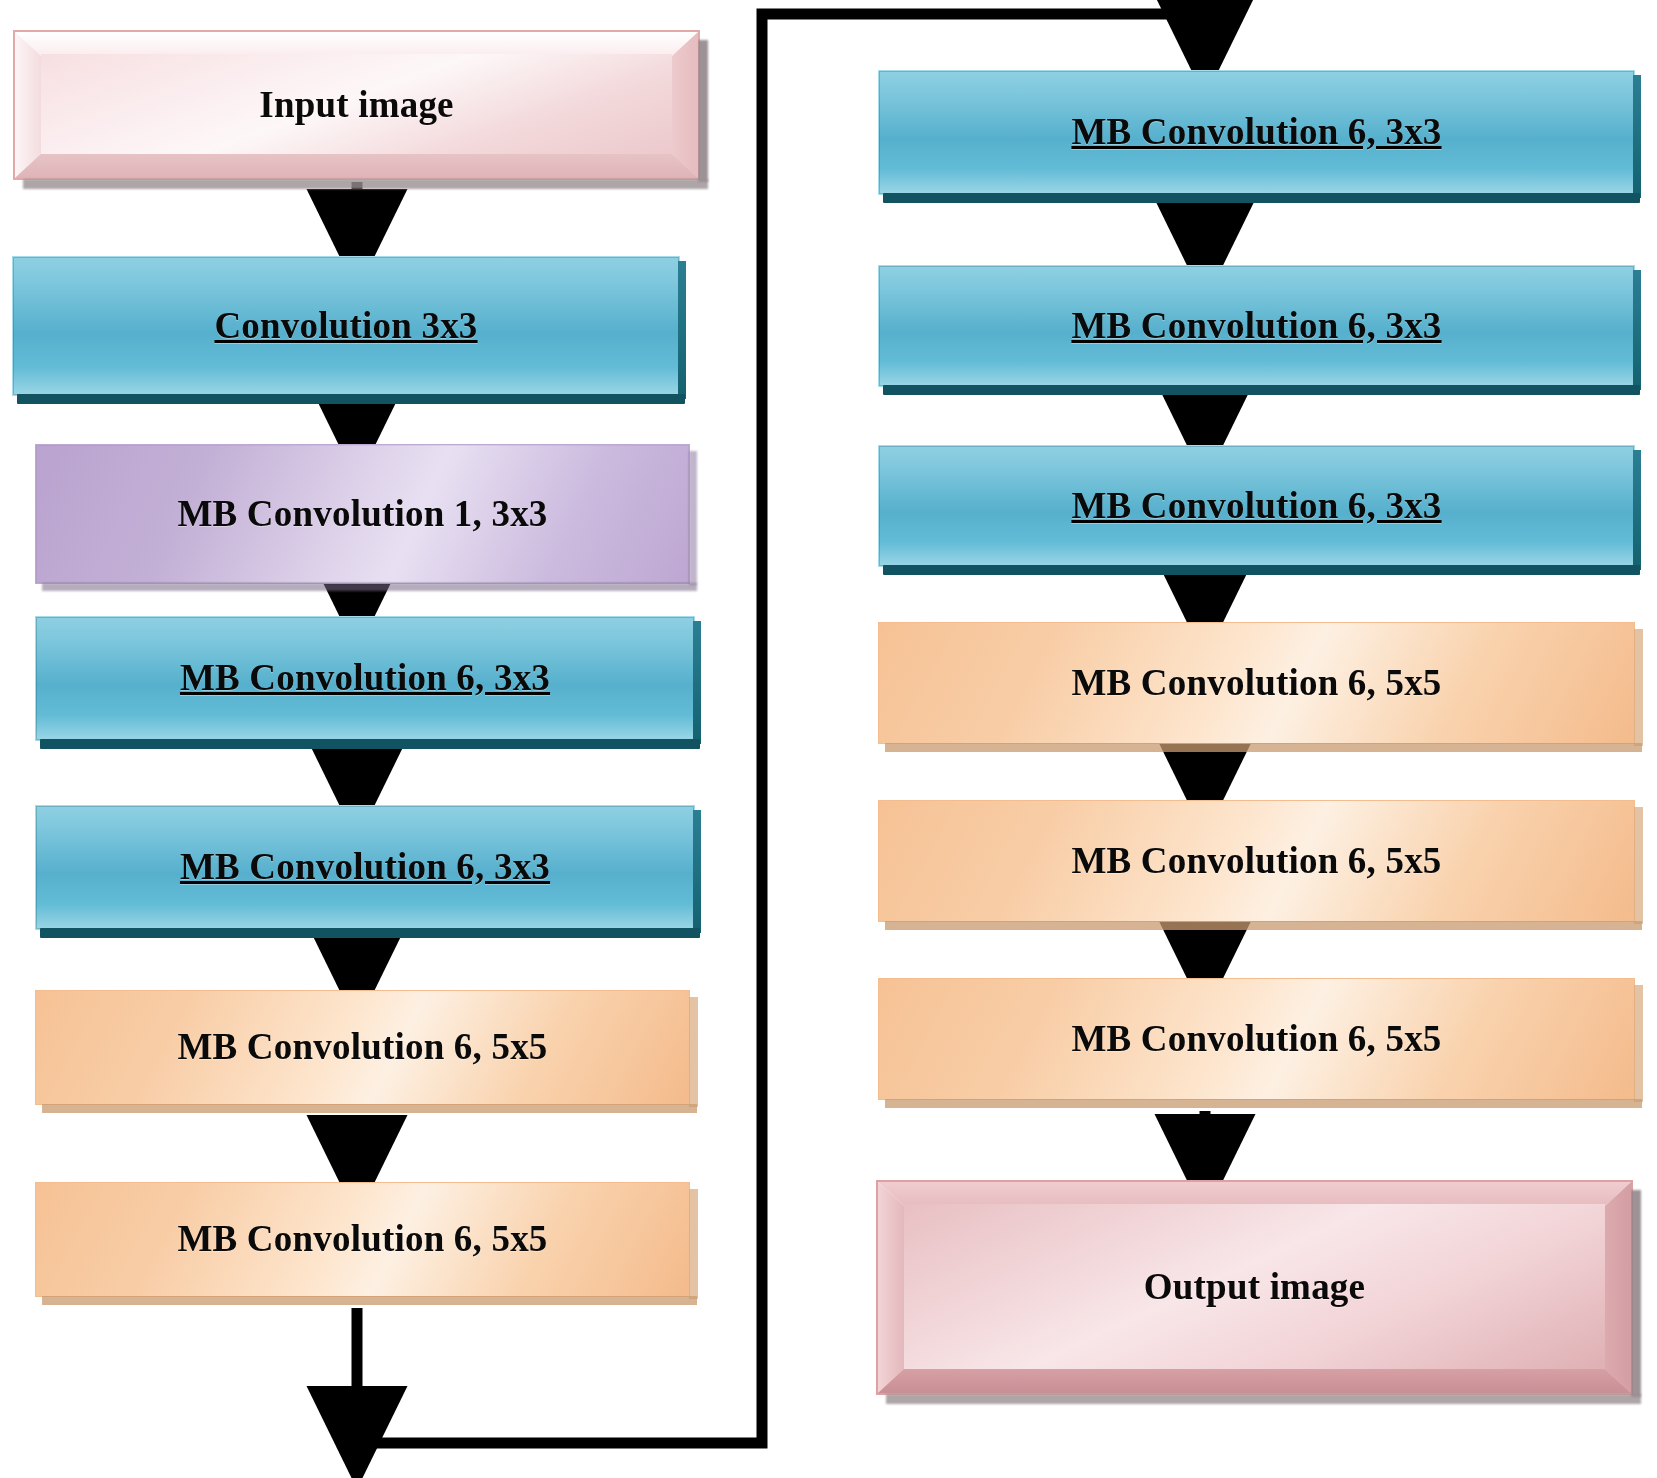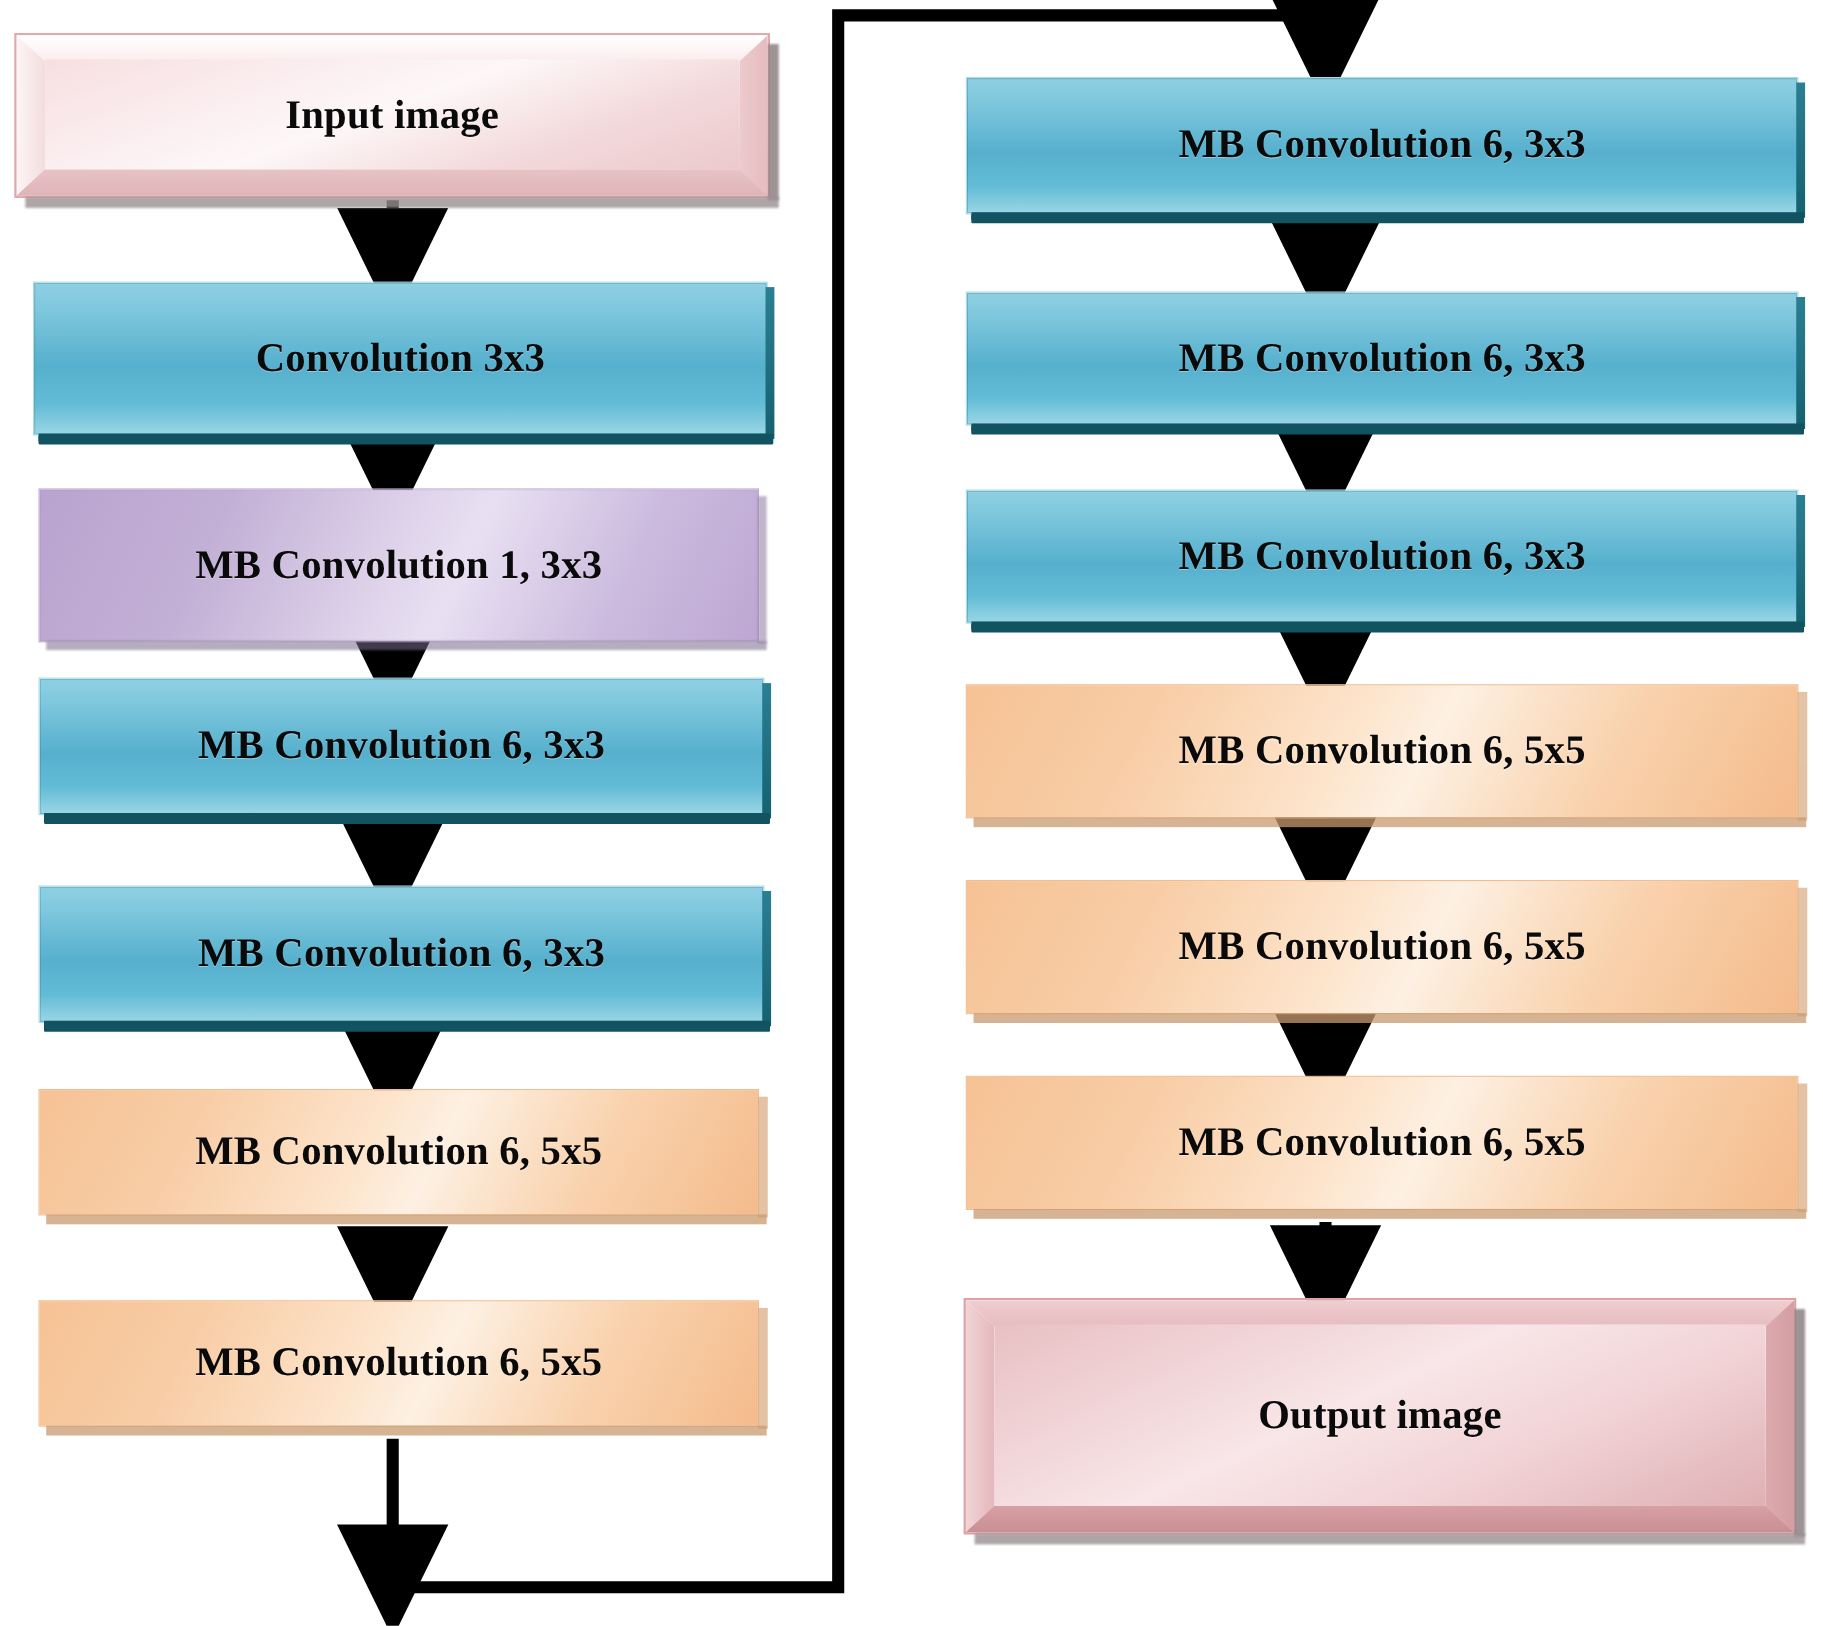--- a/index.html
+++ b/index.html
@@ -15,20 +15,21 @@
                letter-spacing:.2px;text-shadow:0 1px 0 rgba(255,255,255,.35);
                white-space:nowrap;}
 
   
   .blue{
     background:linear-gradient(180deg,#8fd0e2 0%,#7ec7dd 18%,#56b0cd 55%,#63bcd6 80%,#9ad6e6 100%);
     border:1px solid #a7dced;
     box-shadow: 3px 7px 0 -2px #11505f,   
                 7px 3px 0 -3px #1a6374,
                 0 0 0 1px rgba(10,80,95,.25) inset;
+    text-decoration: underline;
   }
   .blue::after{content:"";position:absolute;left:4px;right:-6px;bottom:-9px;height:10px;
                background:#115361;border-radius:1px;}
   .blue::before{content:"";position:absolute;top:4px;right:-7px;bottom:-4px;width:8px;
                 background:linear-gradient(180deg,#2b7f93,#14616f);}
 
   
   .purple{
     background:linear-gradient(115deg,#b9a3cf 0%,#c3b0d6 25%,#ded2ea 48%,#e8e0f2 58%,#cbbade 80%,#bda7d2 100%);
     border:1px solid #bda9d4;
@@ -129,21 +130,21 @@
 
   <div class="node pink" style="left:13px;top:30px;width:687px;height:150px;">
     <div class="b-top"></div>
     <div class="b-left"></div>
     <div class="b-right"></div>
     <div class="b-bot"></div>
     <div class="inner"></div>
     <span class="label">Input image</span>
   </div>
 
-  <div class="node blue" style="left:30px;top:256px;width:668px;height:140px;text-align:center;">
+  <div class="node blue" style="left:12px;top:256px;width:668px;height:140px;text-align:center;">
     <span class="label">Convolution 3x3</span>
   </div>
 
   <div class="node purple" style="left:35px;top:444px;width:655px;height:140px;">
     <span class="label">MB Convolution 1, 3x3</span>
   </div>
 
   <div class="node blue" style="left:35px;top:616px;width:660px;height:125px;">
     <span class="label">MB Convolution 6, 3x3</span>
   </div>

